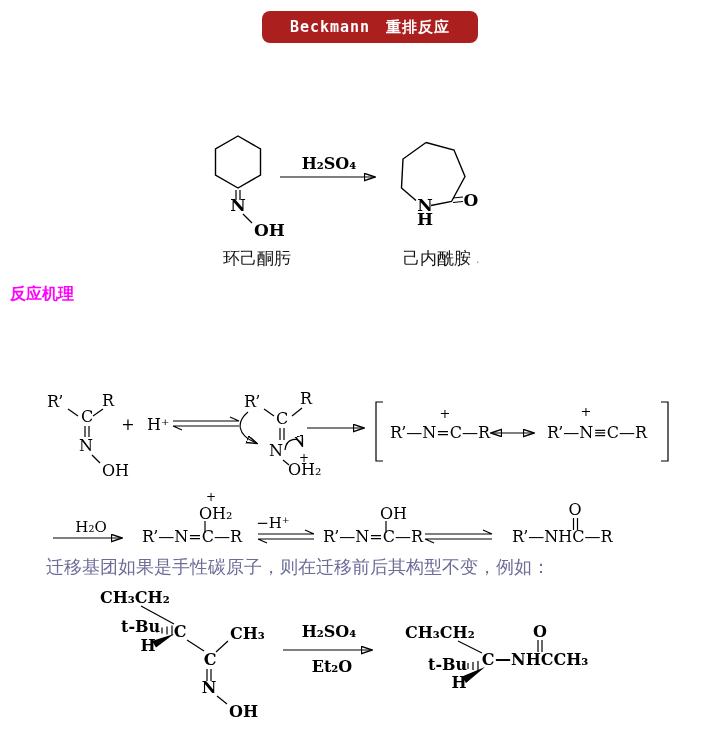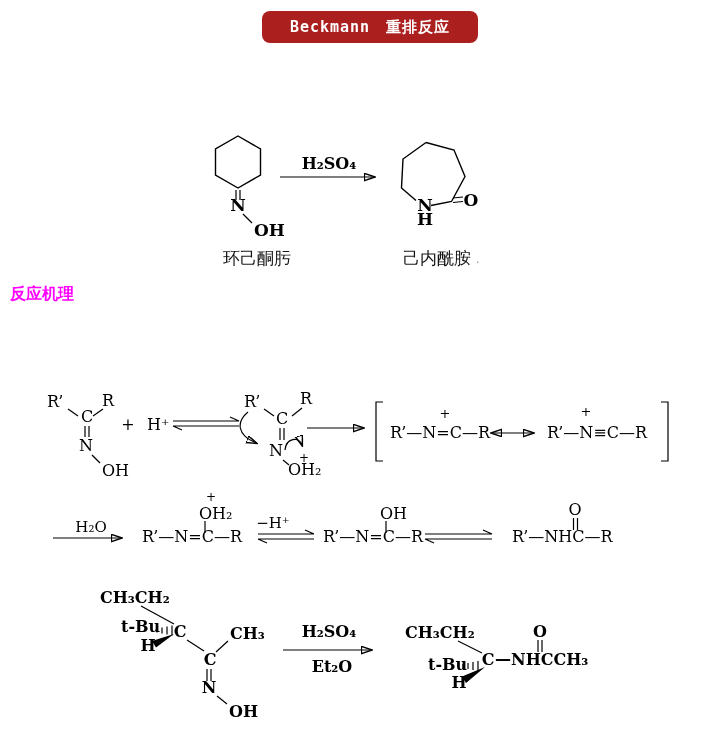--- a/index.html
+++ b/index.html
@@ -150,20 +150,21 @@
     </g>
 
     <text class="ct" x="482" y="54">R’—NHC—R</text>
     <g>
       <line x1="543.5" y1="30" x2="543.5" y2="42"></line>
         <line x1="547.5" y1="30" x2="547.5" y2="42"></line>
     </g>
     <text class="ct" text-anchor="middle" x="545" y="27">O</text>
   </svg>
 
+  <p class="para note">迁移基团如果是手性碳原子，则在迁移前后其构型不变，例如：</p>
 
   <svg style="left:88px;top:588px" width="600" height="150" viewBox="0 0 600 150">
 
     <text class="ct b" x="12" y="15">CH₃CH₂</text>
     <line x1="53" y1="18" x2="86" y2="36"></line>
     <text class="ct b" text-anchor="middle" x="92" y="49">C</text>
     <text class="ct b" x="33" y="44">t-Bu</text>
     <g>
       <line x1="69" y1="40.5" x2="69" y2="44.5"></line>
       <line x1="74" y1="39.5" x2="74" y2="45.5"></line>

